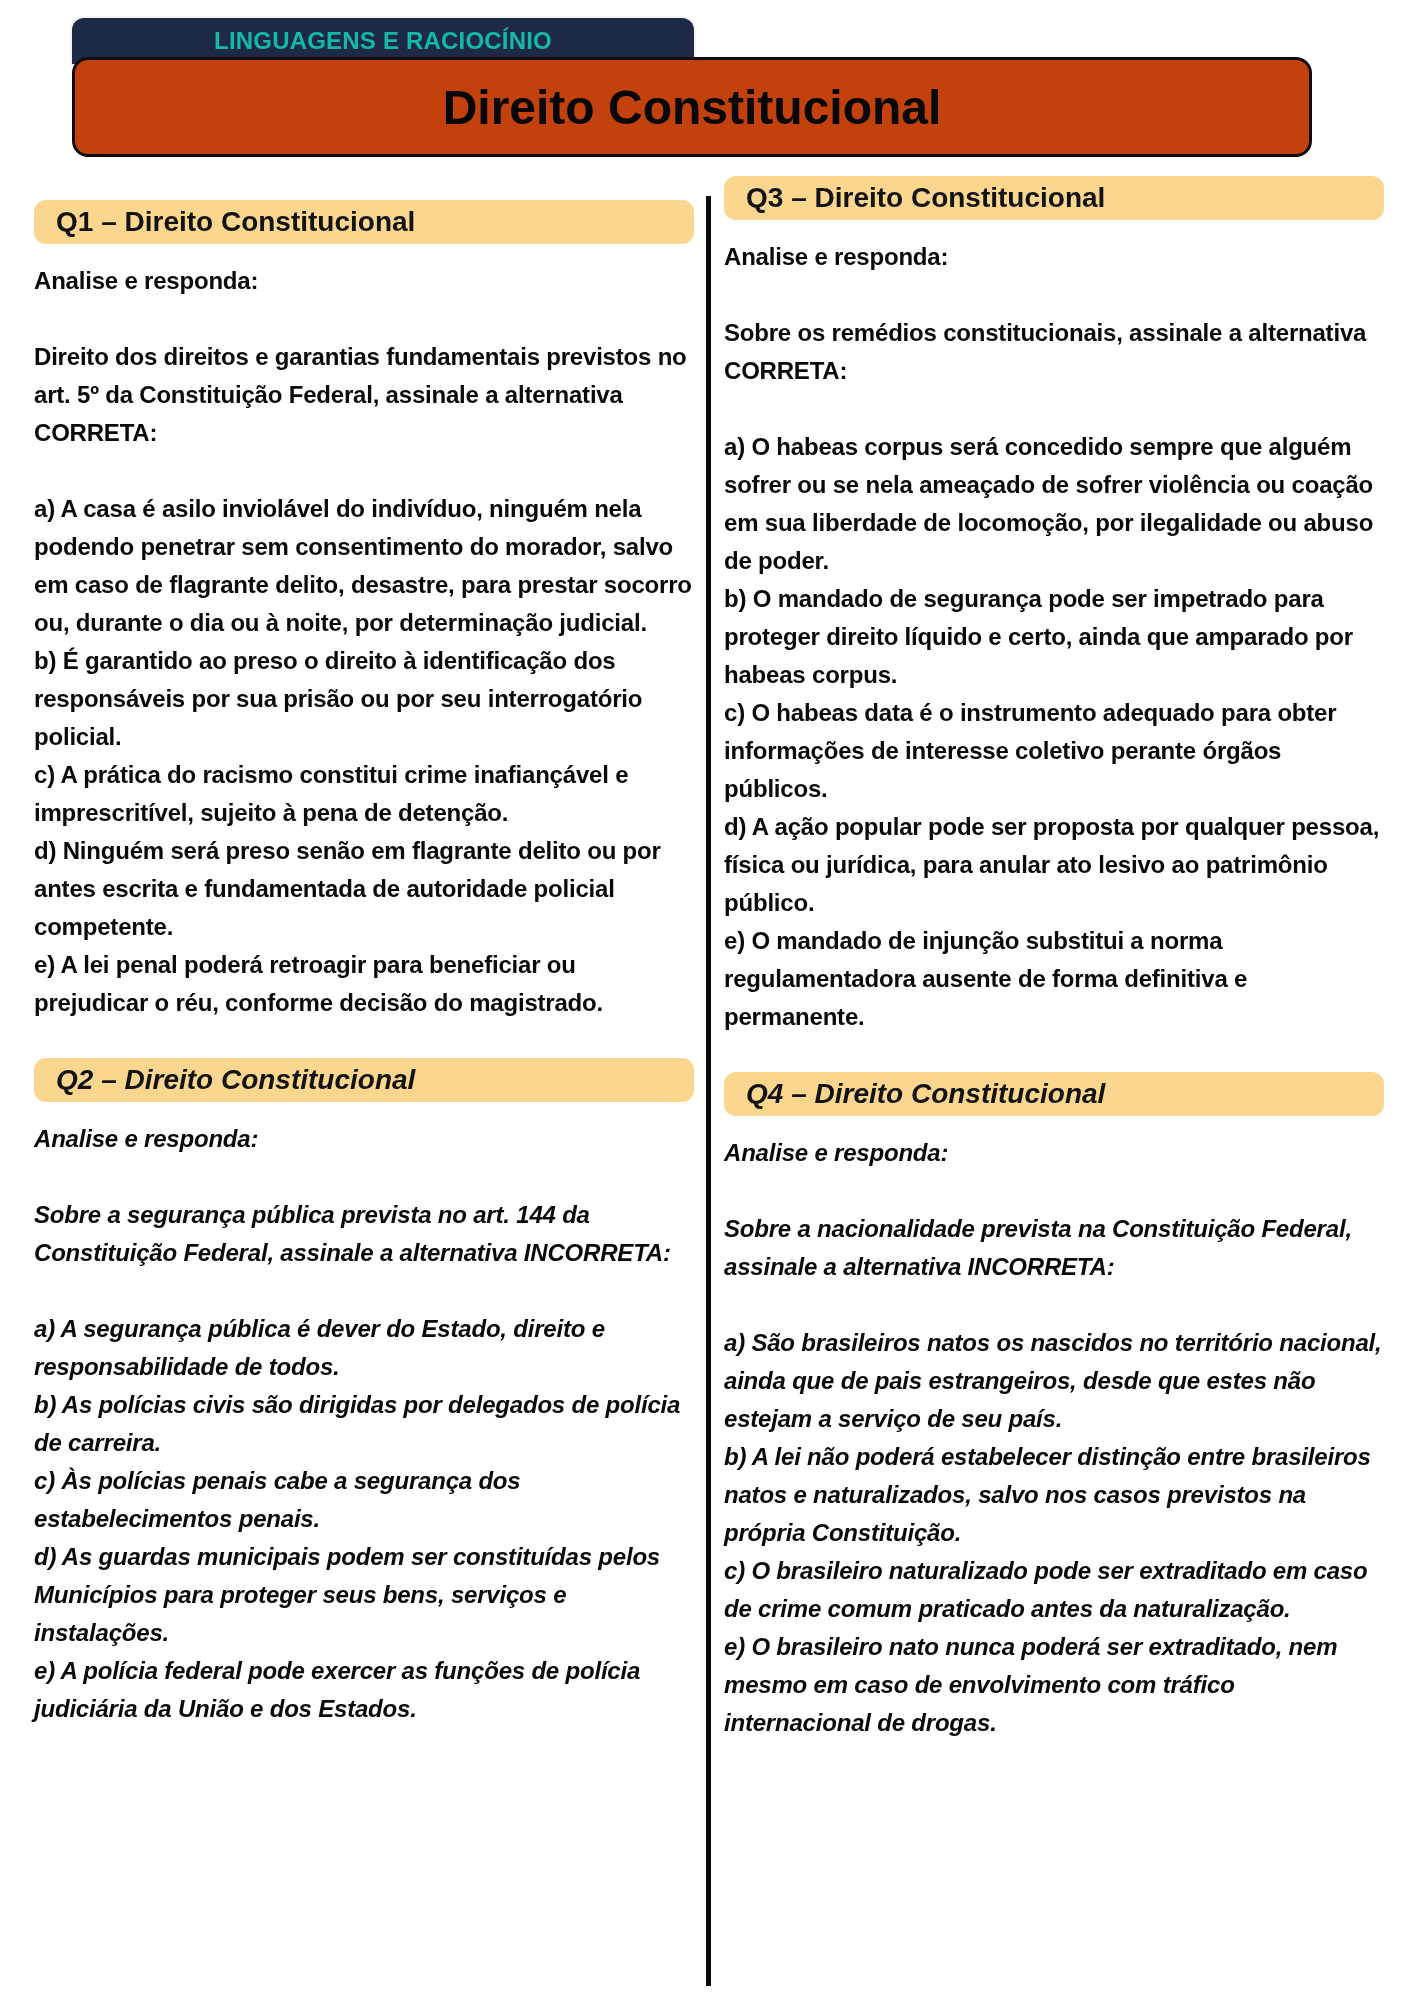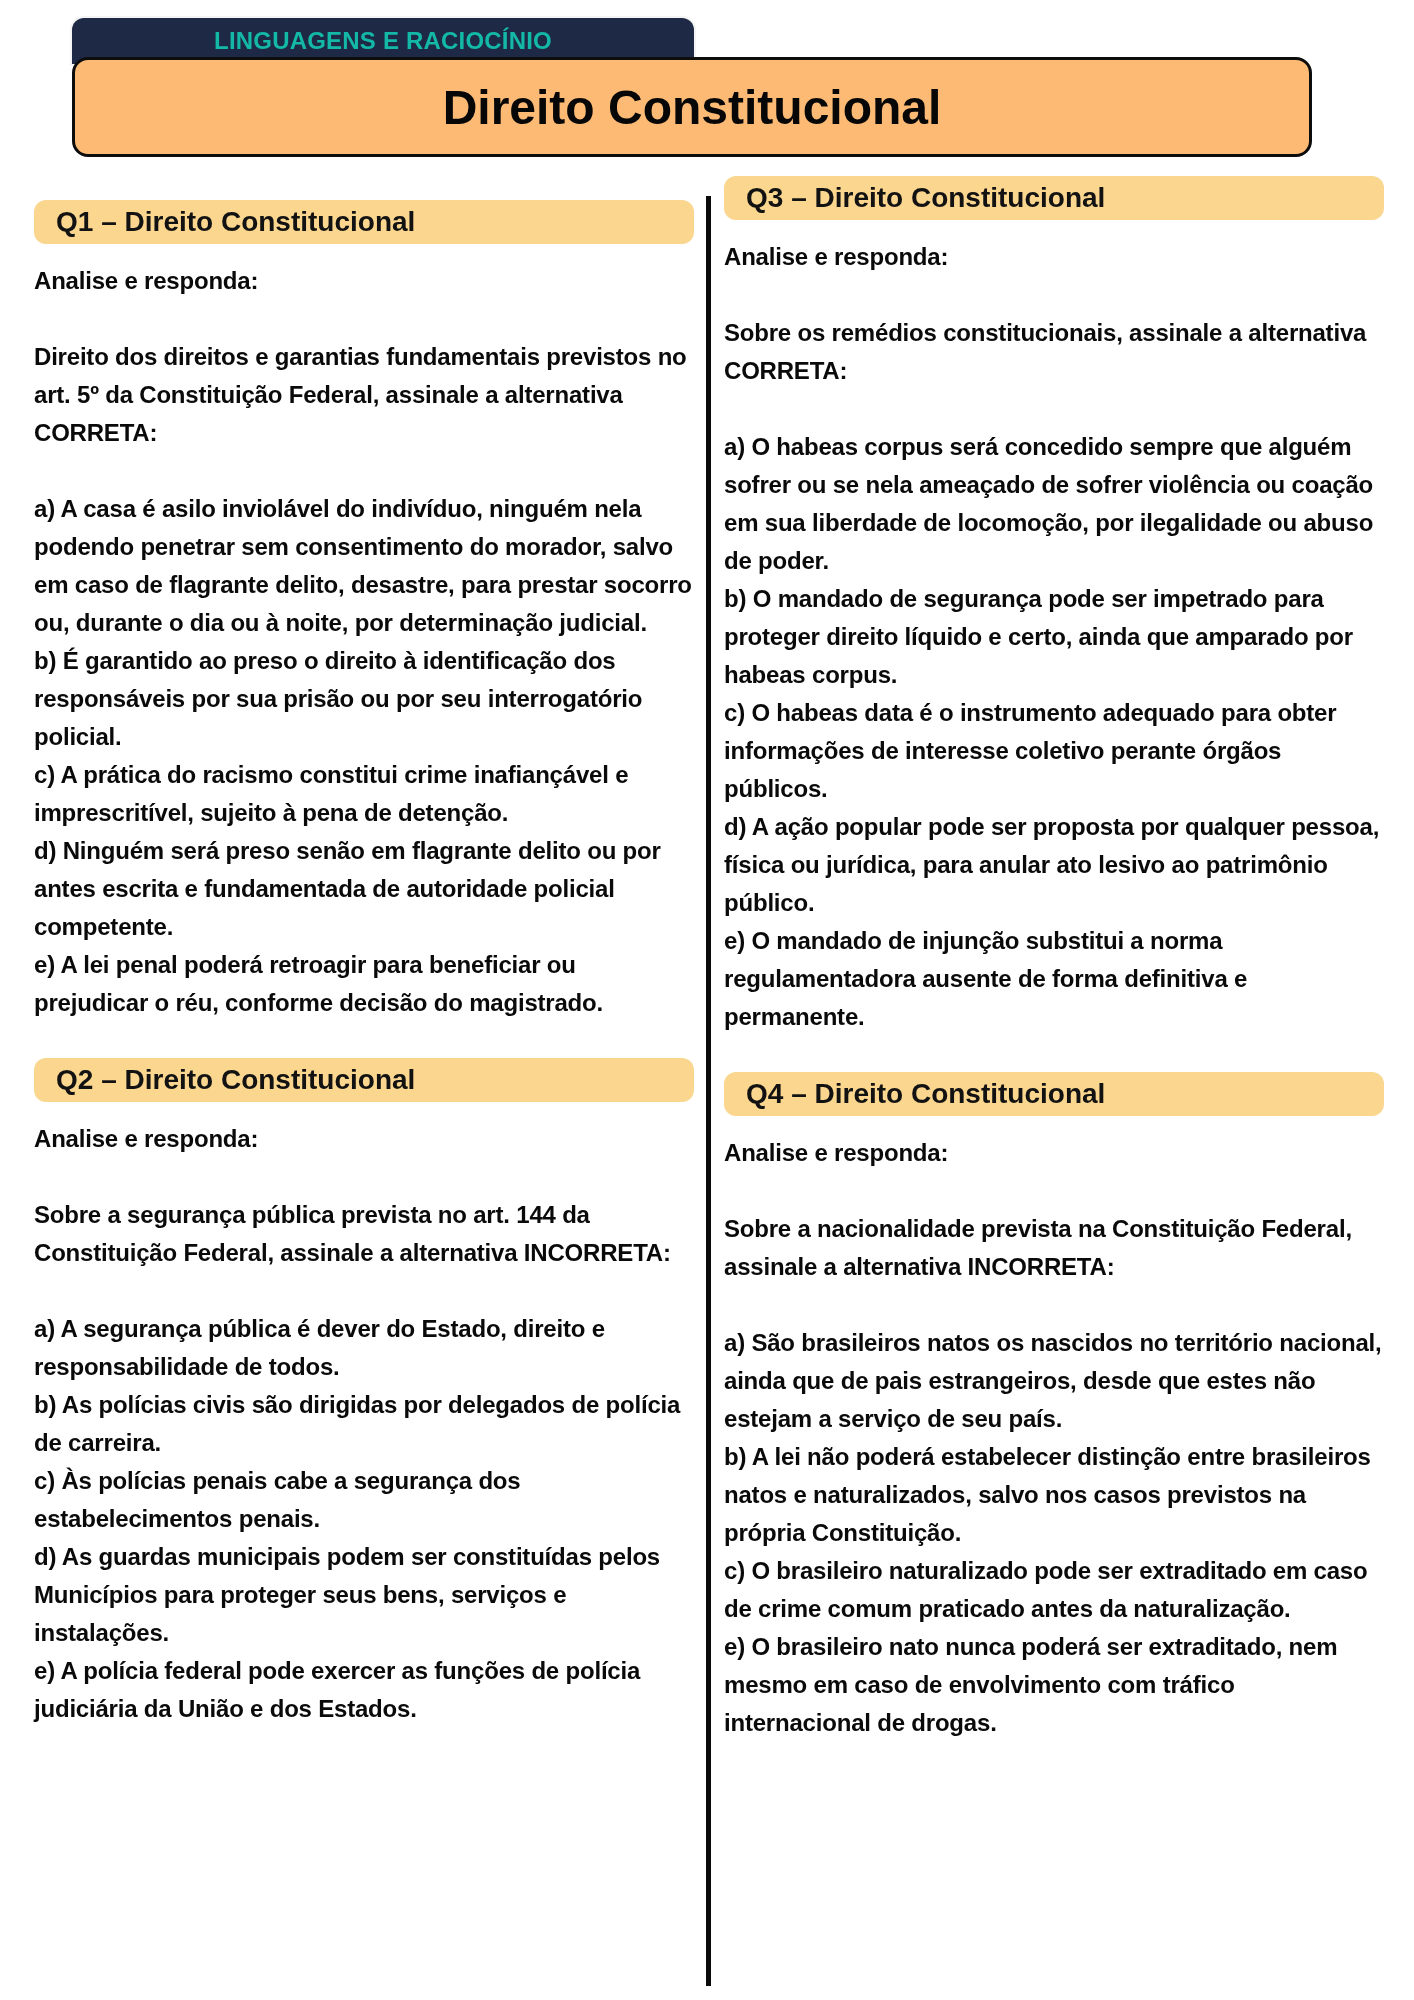--- a/index.html
+++ b/index.html
@@ -30,21 +30,21 @@
     font-weight: bold;
     letter-spacing: 0.2px;
     white-space: nowrap;
   }
 
   
   .title-box {
     position: absolute;
     left: 72px; top: 57px;
     width: 1240px; height: 100px;
-    background: #fdba74;
+    background: #c2410c;
     border: 3px solid #0d0d0d;
     border-radius: 16px;
     display: flex; align-items: center; justify-content: center;
     z-index: 2;
   }
   .title-box h1 {
     margin: 0;
     font-size: 48px;
     font-weight: bold;
     color: #070707;
@@ -59,21 +59,21 @@
     background: #0a0a0a;
   }
 
   
   .col { position: absolute; width: 660px; }
   .col-left  { left: 34px;  top: 200px; }
   .col-right { left: 724px; top: 176px; }
 
   
   .question { margin-bottom: 36px; }
-  .question:last-child { margin-bottom: 0; }
+  .question:last-child { margin-bottom: 0; font-style: italic; }
 
   .q-header {
     background: #fad68f;
     border-radius: 12px;
     min-height: 44px;
     display: flex; align-items: center;
     padding: 4px 14px 4px 22px;
     font-size: 28px;
     font-weight: bold;
     color: #121212;

